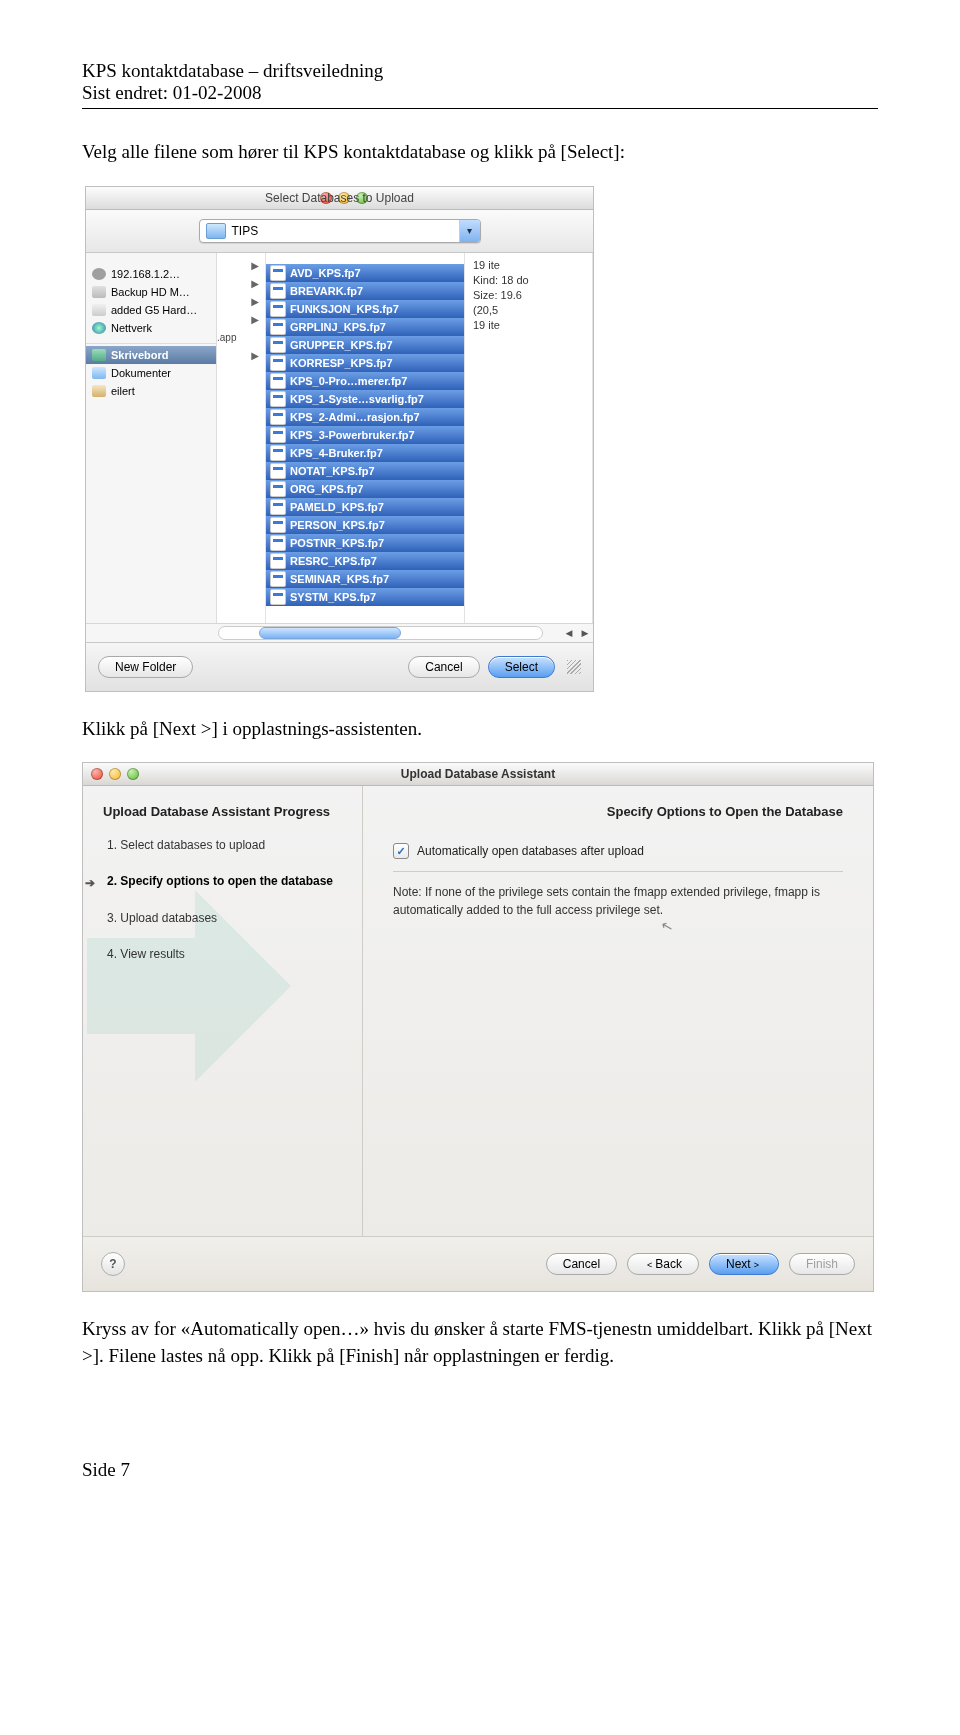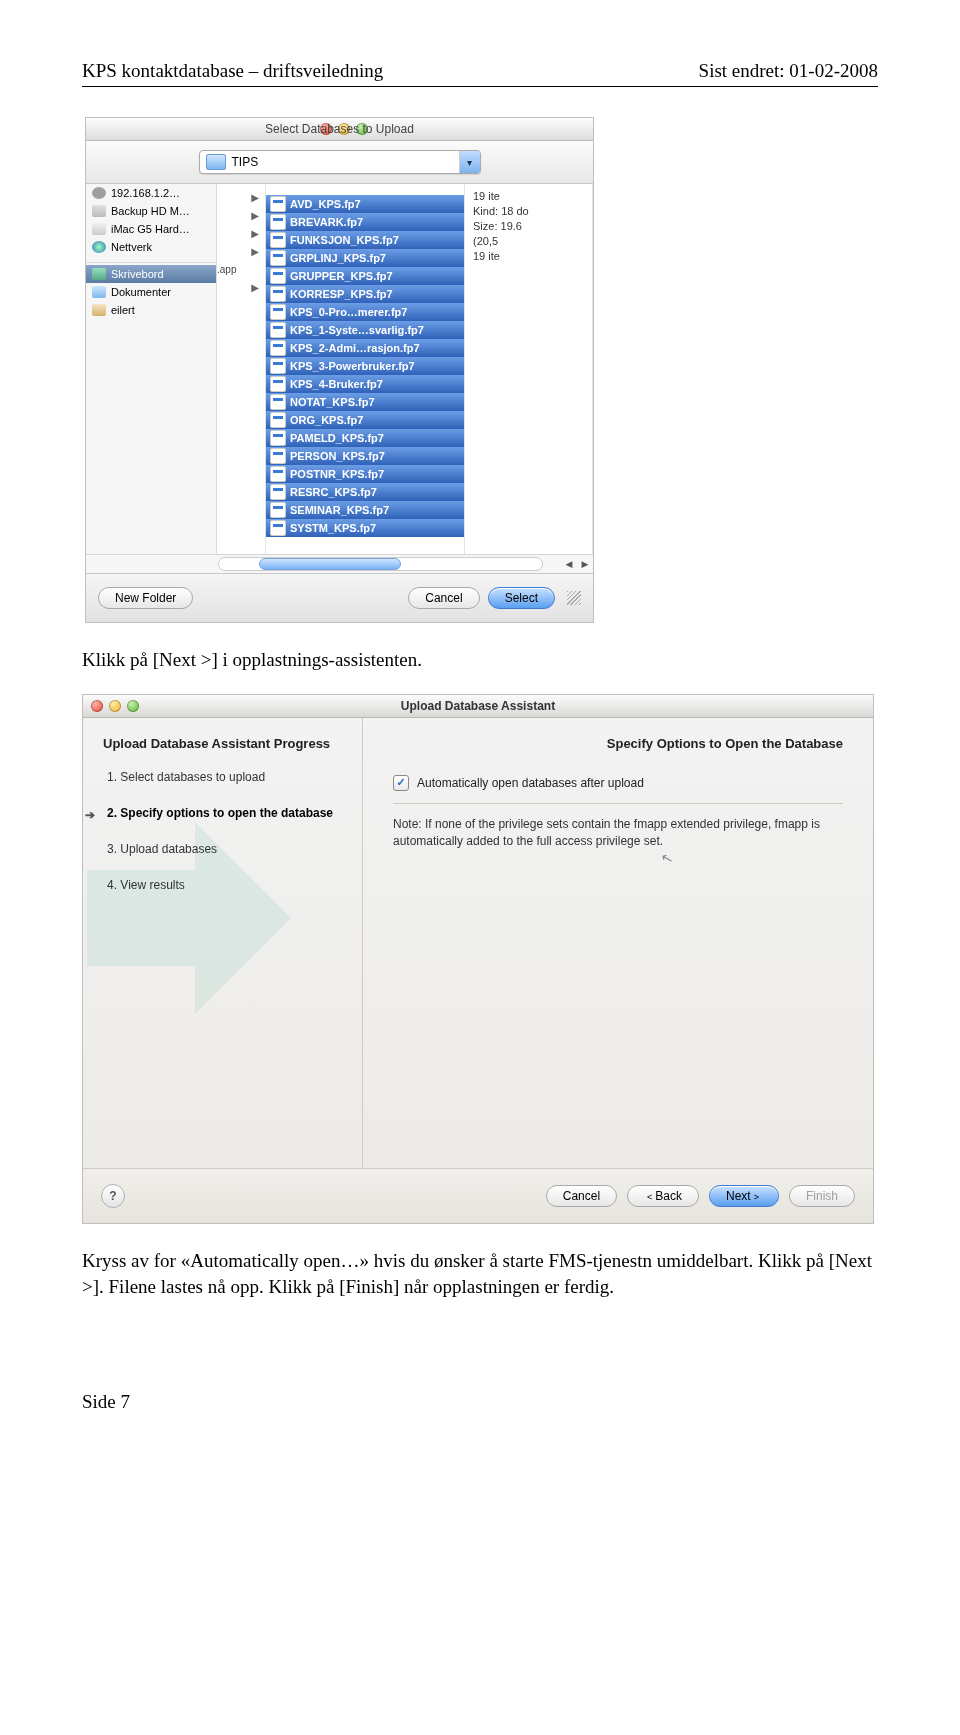--- a/index.html
+++ b/index.html
@@ -13,20 +13,21 @@
   }
   .page {
     padding: 60px 82px 30px 82px;
     box-sizing: border-box;
   }
   .header-row {
     display: flex;
     justify-content: space-between;
     font-size: 19px;
     margin-bottom: 4px;
+    flex-direction: column;
   }
   .hr {
     border: none;
     border-top: 1.2px solid #000;
     margin: 0 0 30px 0;
   }
   .para {
     font-size: 19px;
     margin: 0 0 20px 0;
     line-height: 1.4;
@@ -118,36 +119,36 @@
   }
   .dlg1-body {
     display: flex;
     background: #fff;
     height: 370px;
   }
   .dlg1-sidebar {
     width: 130px;
     background: #f6f6f6;
     border-right: 1px solid #ddd;
-    padding-top: 0;
+    padding-top: 12px;
     font-size: 11px;
   }
   .sb-item {
     display: flex;
     align-items: center;
     gap: 5px;
     height: 18px;
     padding: 0 6px;
     white-space: nowrap;
     overflow: hidden;
   }
   .sb-item.sel {
     background: linear-gradient(#8aa6c9,#5b7ba4);
     color: #fff;
-    font-weight: normal;
+    font-weight: bold;
   }
   .sb-sep {
     height: 6px;
     border-bottom: 1px solid #ddd;
     margin-bottom: 2px;
   }
   .sb-icon {
     width: 14px; height: 12px;
     border-radius: 2px;
     flex: 0 0 14px;
@@ -420,20 +421,21 @@
 <body>
 
 <div class="page">
 
   <div class="header-row">
     <span>KPS kontaktdatabase – driftsveiledning</span>
     <span>Sist endret: 01-02-2008</span>
   </div>
   <hr class="hr">
 
+  <p class="para">Velg alle filene som hører til KPS kontaktdatabase og klikk på [Select]:</p>
 
   <div class="dlg1">
     <div class="dlg1-titlebar">
       <div class="traffic">
         <div class="tl red"></div>
         <div class="tl yel"></div>
         <div class="tl grn"></div>
       </div>
       <div class="dlg1-title">Select Databases to Upload</div>
     </div>
@@ -450,21 +452,21 @@
             <div class="sb-item">
               <span class="sb-icon ico-net"></span>
               <span>192.168.1.2…</span>
             </div>
             <div class="sb-item">
               <span class="sb-icon ico-hd"></span>
               <span>Backup HD M…</span>
             </div>
             <div class="sb-item">
               <span class="sb-icon ico-mac"></span>
-              <span>iMac G5 Hard…</span>
+              <span>added G5 Hard…</span>
             </div>
             <div class="sb-item">
               <span class="sb-icon ico-globe"></span>
               <span>Nettverk</span>
             </div>
           </div>
         <div class="sb-sep"></div>
         <div id="sb-bot">
             <div class="sb-item sel">
               <span class="sb-icon ico-desk"></span>

